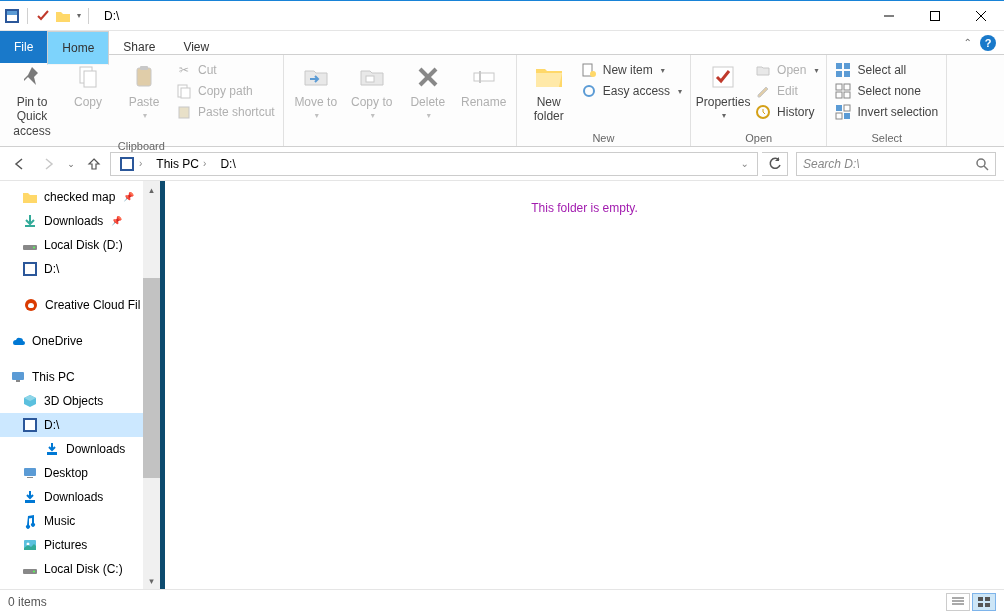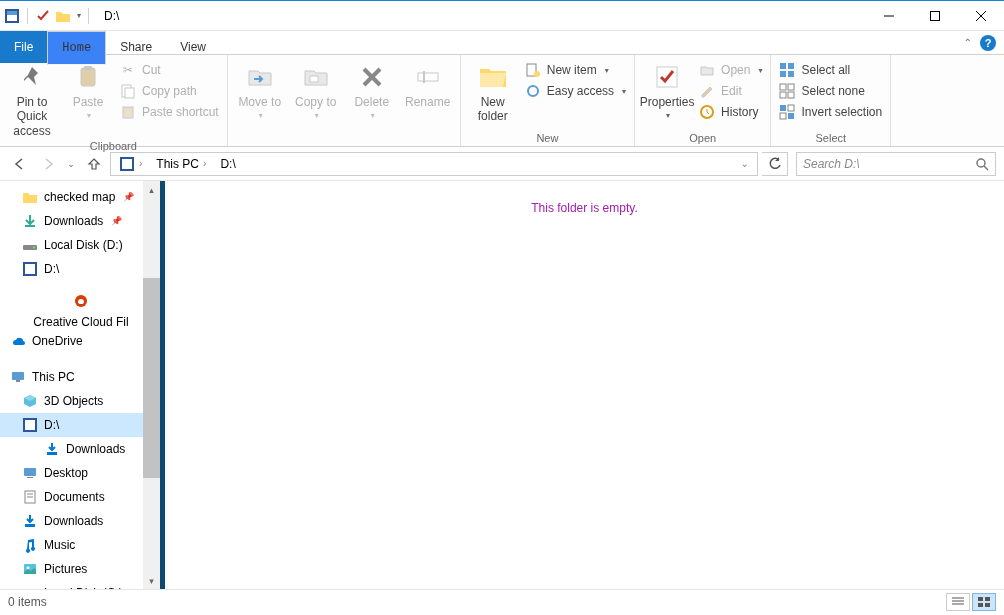--- a/index.html
+++ b/index.html
@@ -10,21 +10,21 @@
 .titlebar .qat { display: flex; align-items: center; gap: 4px; padding: 0 4px; }
 .titlebar .qat .sep { width: 1px; height: 16px; background: #d0d0d0; margin: 0 3px; }
 .titlebar .title { flex: 1; padding-left: 8px; color: #000; }
 .titlebar .win-controls { display: flex; height: 100%; }
 .titlebar .win-controls div { width: 46px; display: flex; align-items: center; justify-content: center; font-size: 13px; }
 
 
 .tabs { height: 24px; display: flex; align-items: stretch; border-bottom: 1px solid #d0d0d0; }
 .tab { padding: 16px 14px; display: flex; align-items: center; color: #333; }
 .tab.file { background: #1979ca; color: #fff; }
-.tab.active { background: #3b82f6; border: 1px solid #d0d0d0; border-bottom: 1px solid #f5f5f5; margin-bottom: -1px; font-family: Liberation Mono, monospace; }
+.tab.active { background: #7dd3fc; border: 1px solid #d0d0d0; border-bottom: 1px solid #f5f5f5; margin-bottom: -1px; }
 .tabs .spacer { flex: 1; }
 .tabs .right { display: flex; align-items: center; gap: 8px; padding-right: 8px; }
 .tabs .help { width: 16px; height: 16px; border-radius: 50%; background: #1979ca; color: #fff; display: flex; align-items: center; justify-content: center; font-size: 11px; font-weight: bold; }
 
 
 .ribbon { height: 92px; display: flex; border-bottom: 1px solid #d0d0d0; background: #fdfdfd; }
 .group { display: flex; flex-direction: column; border-right: 1px solid #e1e1e1; padding: 2px 6px 0 6px; }
 .group .controls { flex: 1; display: flex; align-items: flex-start; gap: 4px; }
 .group .label { text-align: center; font-size: 11px; color: #666; padding: 2px 0; }
 .bigbtn { display: flex; flex-direction: column; align-items: center; justify-content: flex-start; width: 52px; padding-top: 4px; color: #444; text-align: center; line-height: 1.2; gap: 2px; }
@@ -141,20 +141,29 @@
         <span class="ico">
             <svg width="28" height="28">
               <path d="M14 4 L20 10 L16 14 L18 22 L10 14 L6 18 L6 16 L10 12 Z" fill="#7a7a7a"></path>
             </svg>
           </span>
         <span>Pin to Quick access</span>
       </div>
       <div class="bigbtn disabled">
         <span class="ico">
             <svg width="28" height="28">
+              <rect x="6" y="4" width="12" height="16" fill="#fff" stroke="#c8c8c8"></rect>
+              <rect x="10" y="8" width="12" height="16" fill="#fff" stroke="#c8c8c8"></rect>
+            </svg>
+          </span>
+        <span>Copy</span>
+      </div>
+      <div class="bigbtn disabled">
+        <span class="ico">
+            <svg width="28" height="28">
               <rect x="7" y="5" width="14" height="18" rx="2" fill="#e0cda9" stroke="#c8c8c8"></rect>
               <rect x="10" y="3" width="8" height="4" rx="1" fill="#c8c8c8"></rect>
             </svg>
           </span>
         <span>Paste</span>
         <span class="caret">▾</span>
       </div>
       <div class="smallrows">
         <div class="smallbtn disabled">
             <span class="ico">✂</span>
@@ -435,21 +444,21 @@
     <div class="item">
         <span class="ic">
           <svg width="16" height="16">
             <rect x="1" y="1" width="14" height="14" fill="#2b579a"></rect>
             <rect x="3" y="3" width="10" height="10" fill="#fff"></rect>
           </svg>
         </span>
         <span>D:\</span>
       </div>
     <div class="gap"></div>
-    <div class="item" style="padding-left:2px;flex-direction:column;">
+    <div class="item" style="padding-left:23px;">
         <span class="ic">
           <svg width="16" height="16">
             <circle cx="8" cy="8" r="6" fill="#da3b01"></circle>
             <path d="M5 9 Q5 6 8 6 Q11 6 11 9 Q11 11 8 11 Q5 11 5 9" fill="#fff"></path>
           </svg>
         </span>
         <span>Creative Cloud Fil</span>
       </div>
     <div class="gap"></div>
     <div class="item" style="padding-left:10px;">
@@ -498,30 +507,20 @@
         <span>Downloads</span>
       </div>
     <div class="item">
         <span class="ic">
           <svg width="16" height="16">
             <rect x="2" y="3" width="12" height="8" fill="#5b9bd5" rx="1"></rect>
             <rect x="5" y="12" width="6" height="1" fill="#888"></rect>
           </svg>
         </span>
         <span>Desktop</span>
-      </div>
-    <div class="item">
-        <span class="ic">
-          <svg width="16" height="16">
-            <rect x="3" y="2" width="10" height="12" fill="#fff" stroke="#888"></rect>
-            <line x1="5" y1="5" x2="11" y2="5" stroke="#888"></line>
-            <line x1="5" y1="8" x2="11" y2="8" stroke="#888"></line>
-          </svg>
-        </span>
-        <span>Documents</span>
       </div>
     <div class="item">
         <span class="ic">
           <svg width="16" height="16">
             <path d="M8 2 L8 9 M5 6 L8 9 L11 6" stroke="#0078d4" fill="none" stroke-width="2"></path>
             <path d="M3 11 L13 11 L13 14 L3 14 Z" fill="#0078d4"></path>
           </svg>
         </span>
         <span>Downloads</span>
       </div>

